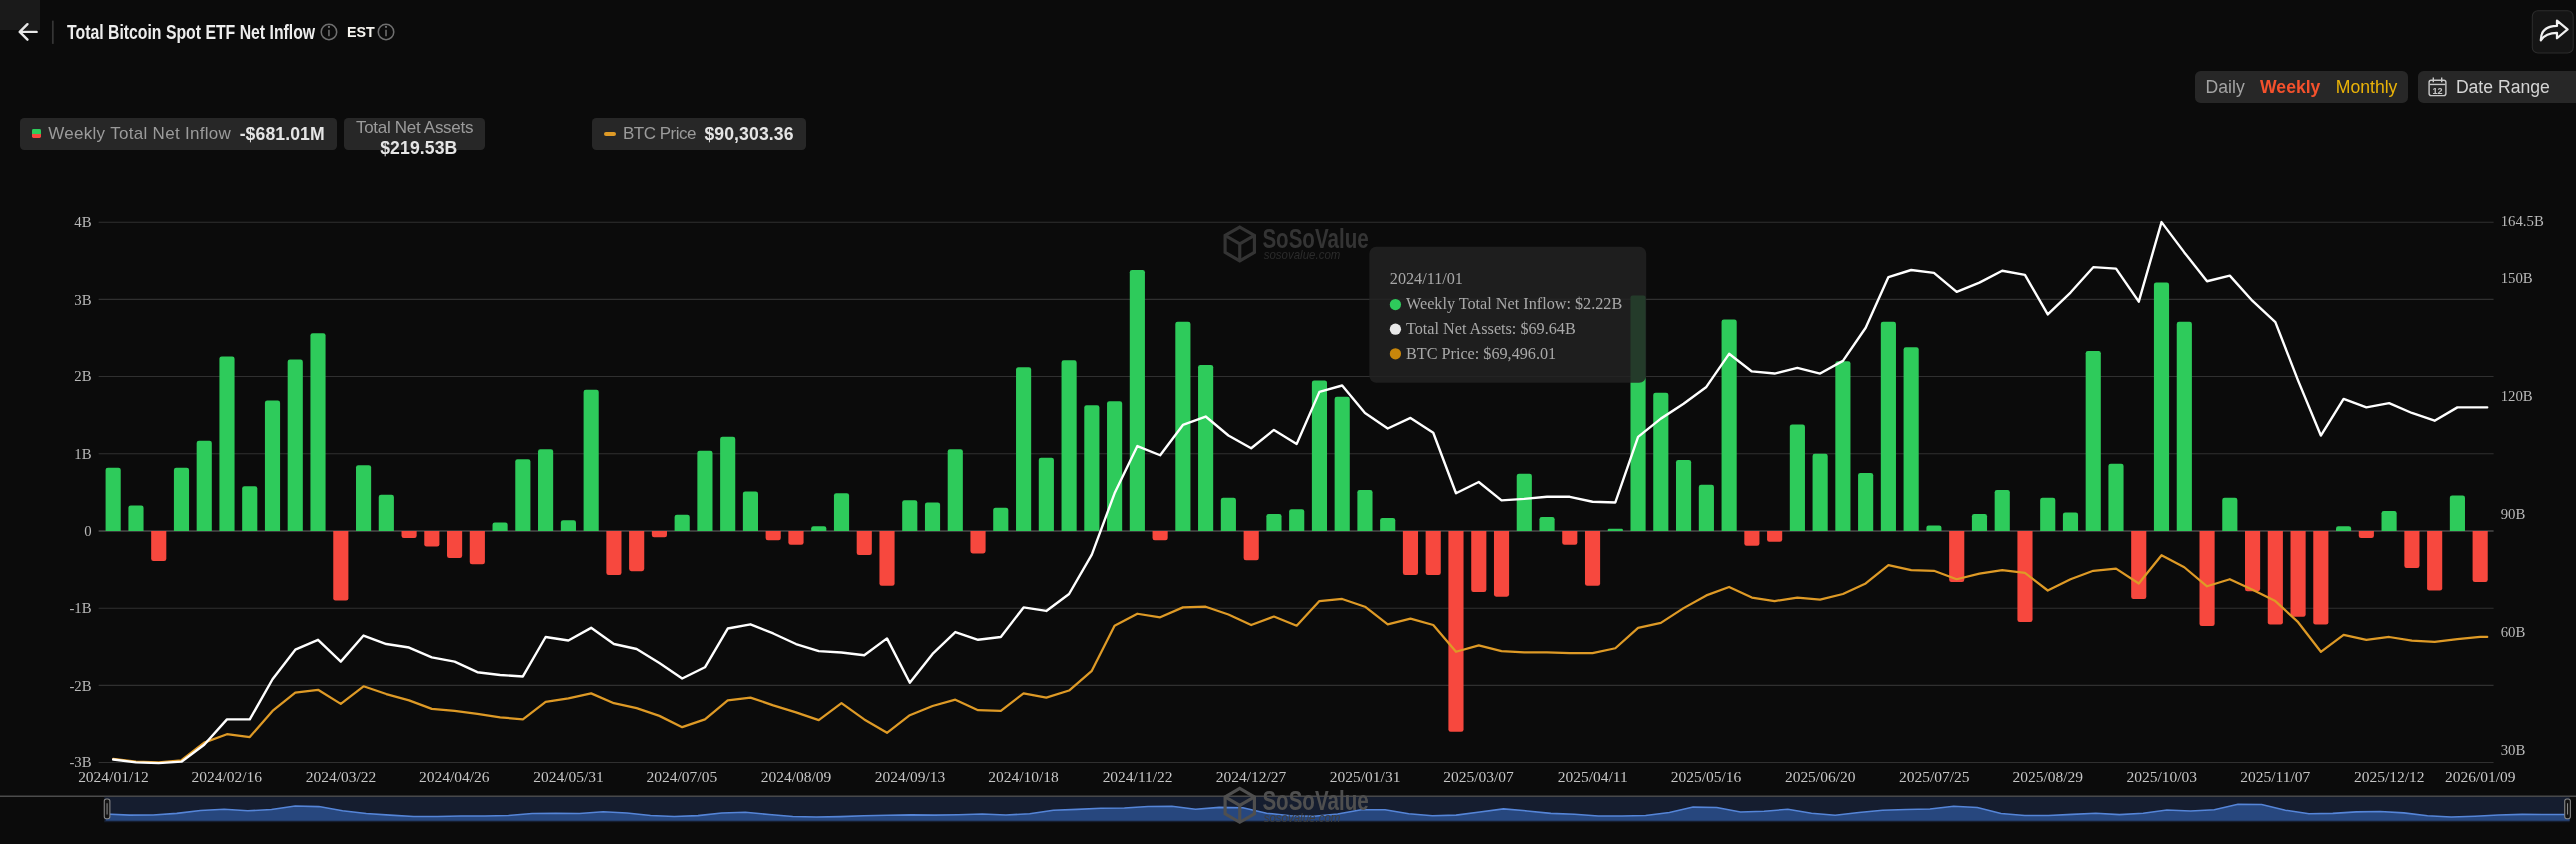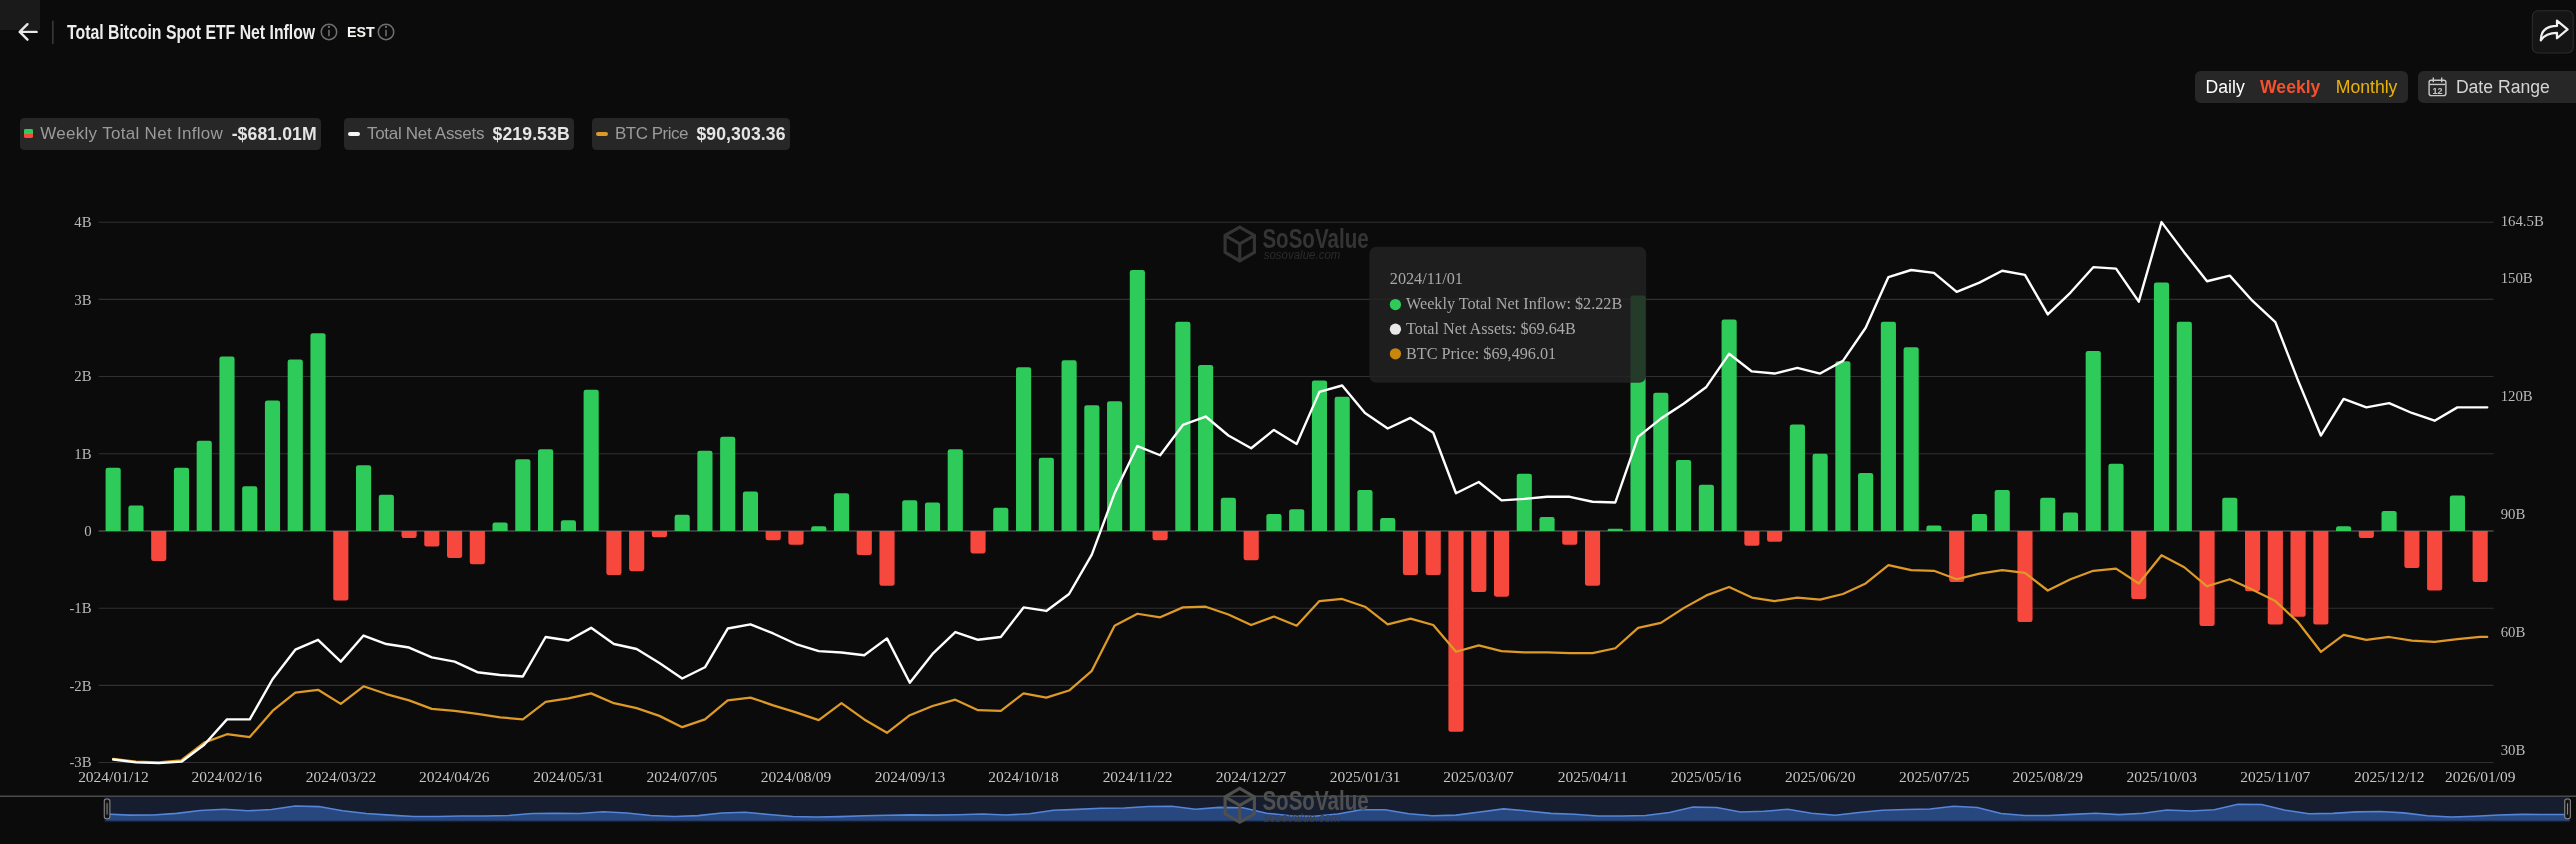--- a/index.html
+++ b/index.html
@@ -1,18 +1,18 @@
 <!DOCTYPE html>
 <html style="font-size:11.3px"><head><meta charset="utf-8">
 <style>
 html,body{margin:0;padding:0;background:#0b0b0b;width:2576px;height:845px;overflow:hidden;}
 *{box-sizing:border-box;}
 .abs{position:absolute;}
 .sans{font-family:"Liberation Sans",sans-serif;}
-.chip{position:absolute;top:118px;height:32px;background:#272727;border-radius:4.2px;display:flex;align-items:center;padding:0 4px;font-family:"Liberation Sans",sans-serif;font-size:17px;color:#9b9b9b;white-space:nowrap;}
+.chip{position:absolute;top:118px;height:32px;background:#272727;border-radius:4.2px;display:flex;align-items:center;padding:0 12px;font-family:"Liberation Sans",sans-serif;font-size:17px;color:#9b9b9b;white-space:nowrap;}
 .chip b{color:#e5e5e5;font-size:17.6px;margin-left:8.5px;letter-spacing:0.1px;}
 .dash{display:inline-block;width:12px;height:3.5px;border-radius:2.1px;margin-right:7px;}
 </style></head>
 <body>
 <div class="abs" style="left:0;top:0;width:40px;height:30px;background:#1a1a1a;"></div>
 
 <svg class="abs" style="left:0;top:0" width="2576" height="845" viewBox="0 0 3657 1199">
 <path d="M28,45 L52,45 M28,45 L39,34 M28,45 L39,56" stroke="#e8e8e8" stroke-width="3.4" fill="none" stroke-linecap="round" stroke-linejoin="round"></path>
 <line x1="75" y1="29" x2="75" y2="62" stroke="#353535" stroke-width="2.5"></line>
 <line x1="140" y1="1082.3" x2="3540" y2="1082.3" stroke="#303030" stroke-width="1.5"></line>
@@ -206,25 +206,25 @@
 
 <div class="abs sans" style="left:67px;top:21px;font-size:20.4px;font-weight:bold;color:#ededed;transform:scaleX(0.775);transform-origin:0 0;white-space:nowrap;">Total Bitcoin Spot ETF Net Inflow</div>
 <div class="abs sans" style="left:347px;top:23px;font-size:15.5px;font-weight:bold;color:#f7f5f0;transform:scaleX(0.92);transform-origin:0 0;">EST</div>
 
 <div class="chip" style="left:20px;letter-spacing:0.3px;">
   <span style="display:inline-block;width:9.2px;height:9.2px;margin-right:7px;">
     <span style="display:block;width:9.2px;height:4.2px;background:#2ECB5B;border-radius:1.4px 1.4px 0 0;"></span>
     <span style="display:block;width:9.2px;height:4.2px;background:#F7483E;border-radius:0 0 1.4px 1.4px;margin-top:0.7px;"></span>
   </span>
   Weekly Total Net Inflow<b>-$681.01M</b></div>
-<div class="chip" style="left:344px;letter-spacing:-0.3px;"><span class="dash" style="background:#f4f4f4;"></span>Total Net Assets<b>$219.53B</b></div>
+<div class="chip" style="left:344px;letter-spacing:-0.3px;flex-direction:column;"><span class="dash" style="background:#f4f4f4;"></span>Total Net Assets<b>$219.53B</b></div>
 <div class="chip" style="left:592px;letter-spacing:-0.5px;"><span class="dash" style="background:#DE9A26;"></span>BTC Price<b>$90,303.36</b></div>
 
 <div class="abs sans" style="left:2195px;top:71px;width:213px;height:32px;background:#272727;border-radius:5.6px;display:flex;align-items:center;justify-content:space-between;padding:0 10.6px;font-size:17.6px;">
-  <span style="color:#ffffff;">Daily</span>
+  <span style="color:#a3a3a3;">Daily</span>
     <span style="color:#f4512c;font-weight:bold;">Weekly</span>
     <span style="color:#eab308;">Monthly</span>
 </div>
 <div class="abs sans" style="left:2418px;top:71px;width:173px;height:32px;background:#272727;border-radius:5.6px;display:flex;align-items:center;padding:0 9.2px;font-size:17.6px;color:#d4d4d4;">
   <svg width="21" height="22.5" viewBox="0 0 30 32" style="margin-right:7.7px;font-size:25px">
     <rect x="3" y="6" width="24" height="22" rx="3" fill="none" stroke="#c9c9c9" stroke-width="2"></rect>
     <line x1="9" y1="2" x2="9" y2="9" stroke="#c9c9c9" stroke-width="2"></line>
     <line x1="21" y1="2" x2="21" y2="9" stroke="#c9c9c9" stroke-width="2"></line>
     <line x1="4" y1="12" x2="26" y2="12" stroke="#c9c9c9" stroke-width="2"></line>
     <text x="15" y="25" text-anchor="middle" font-family="Liberation Sans,sans-serif" font-size="13" font-weight="bold" fill="#c9c9c9">12</text>

